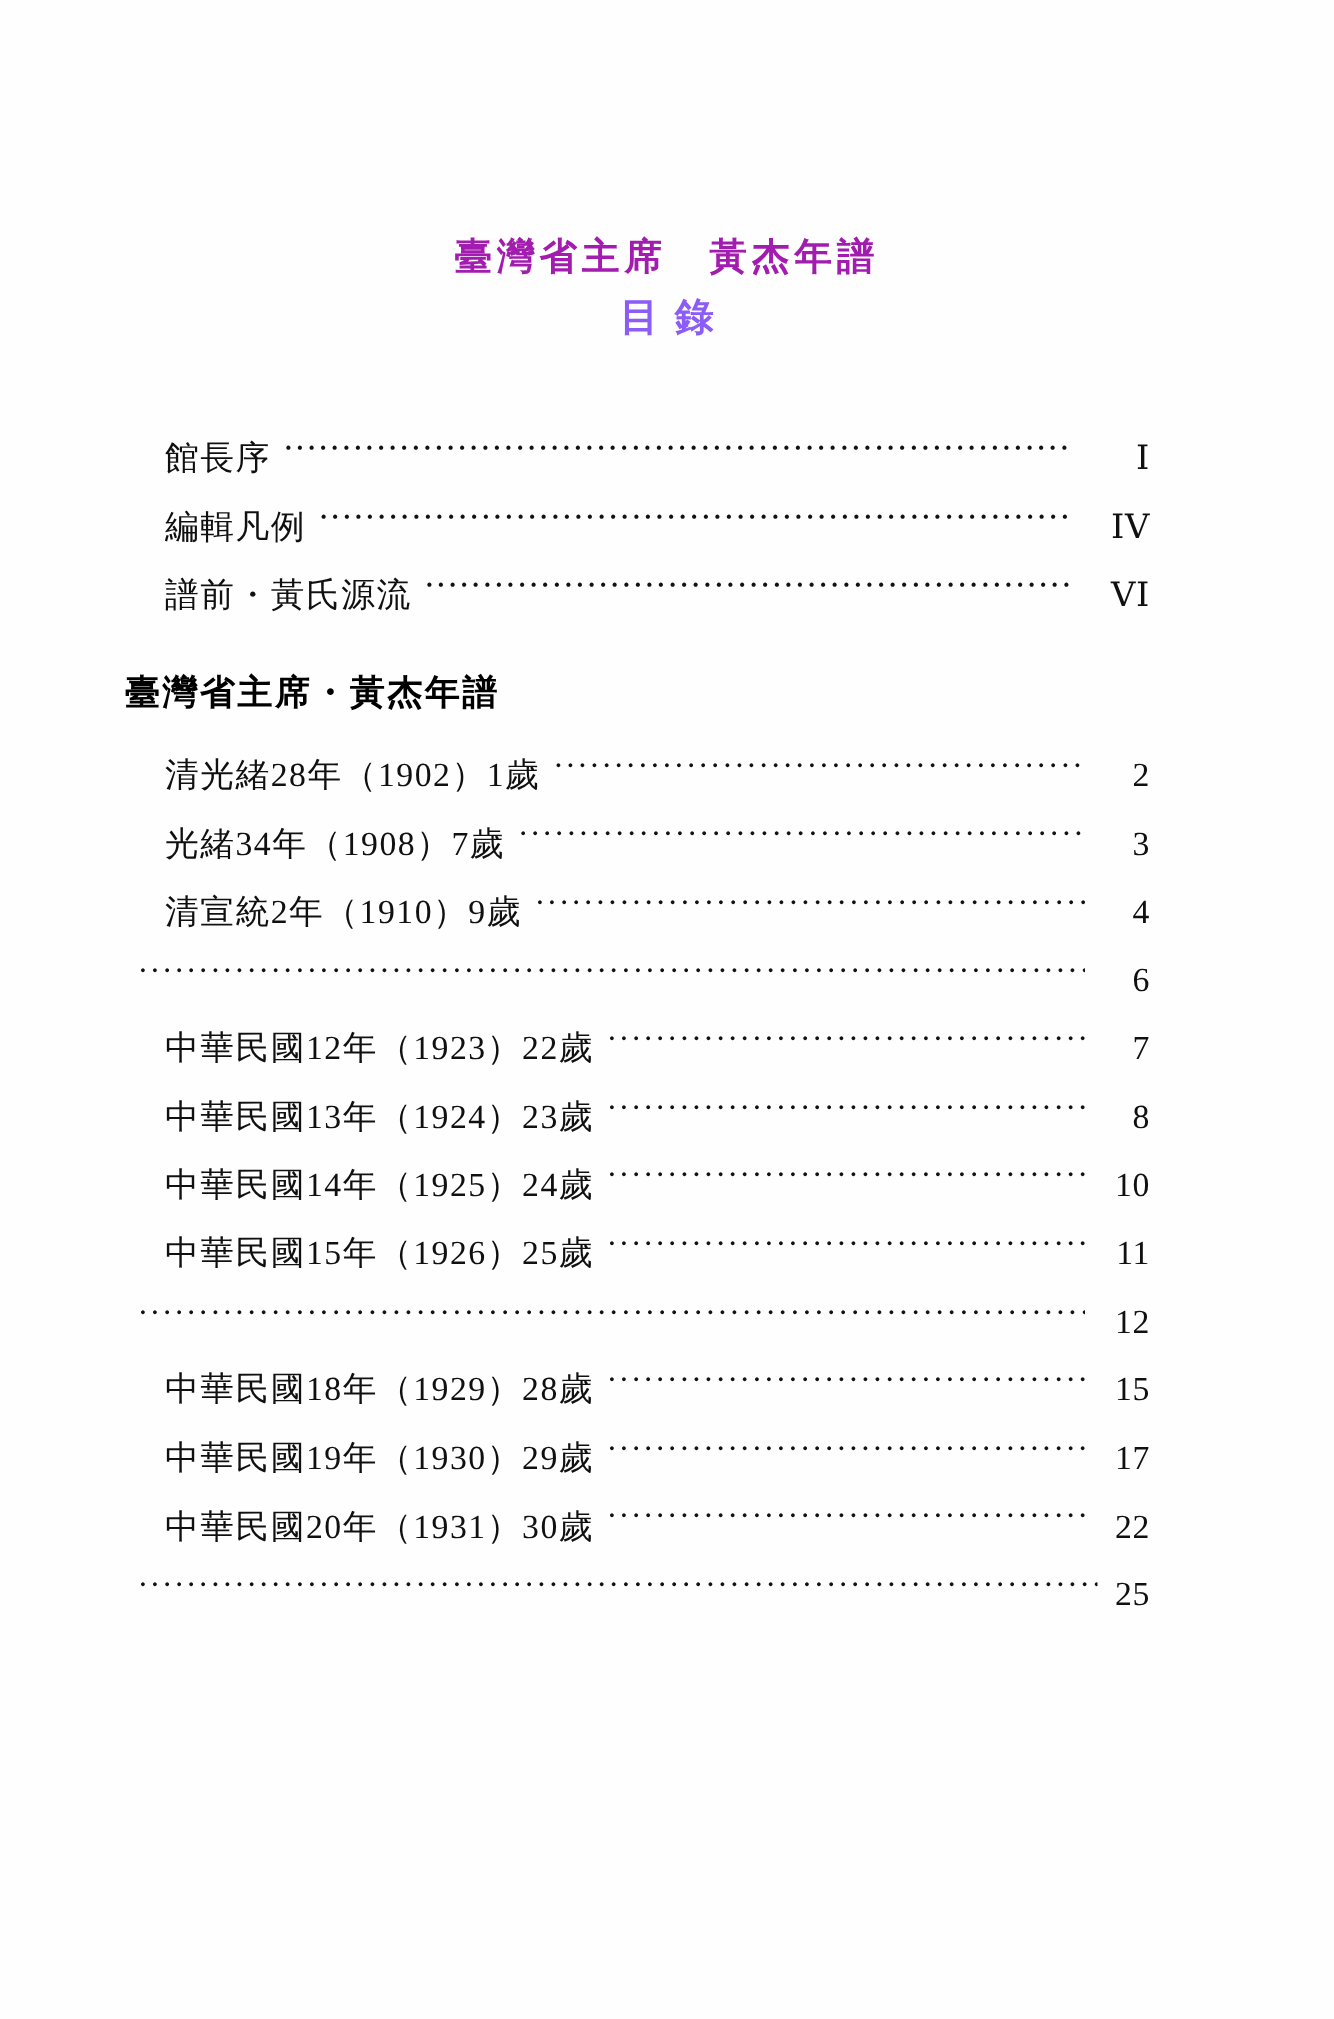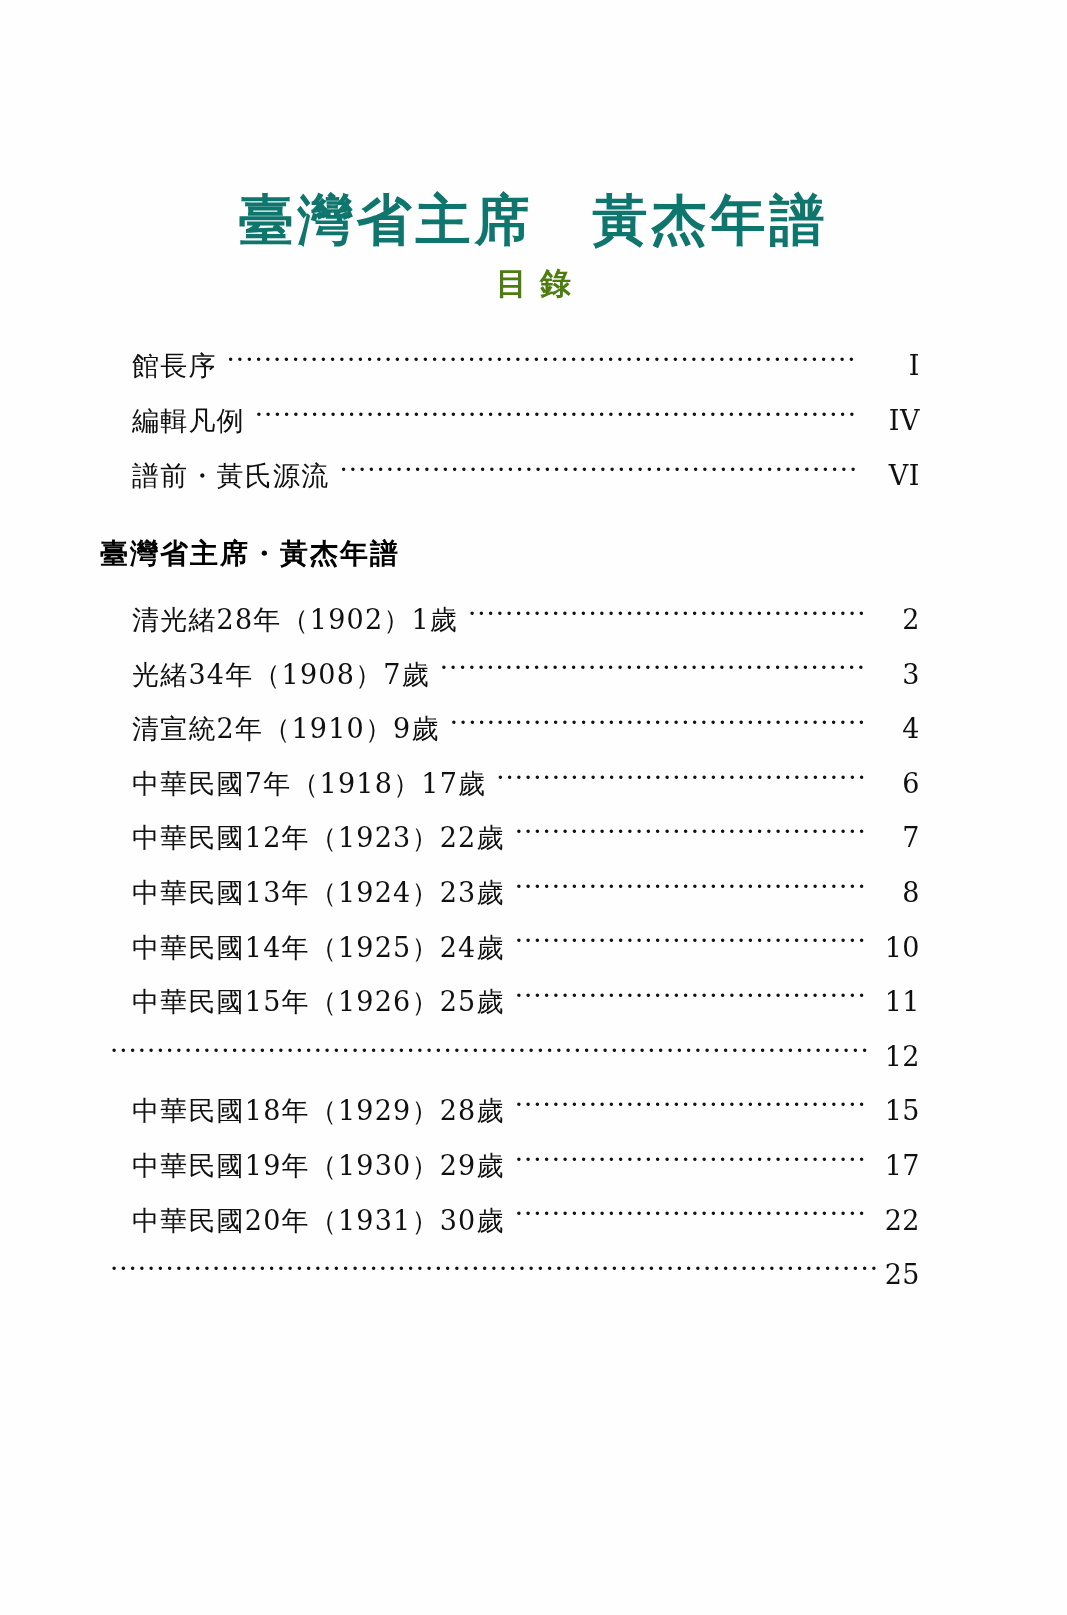--- a/index.html
+++ b/index.html
@@ -26,34 +26,34 @@
 
   
   .title-block {
     position: absolute;
     left: 0;
     top: 188px;
     width: 1067px;
     text-align: center;
   }
   .doc-title {
-    font-size: 55px;
+    font-size: 30px;
     line-height: 1.18;
     font-weight: 700;
     letter-spacing: 4px;
-    color: #0f766e;
+    color: #a21caf;
     white-space: pre;
   }
   .doc-subtitle {
     margin-top: 10px;
     font-size: 31px;
     font-weight: 700;
     letter-spacing: 13px;
     text-indent: 13px;
-    color: #4d7c0f;
+    color: #8b5cf6;
   }
 
   
   .toc {
     position: absolute;
     left: 100px;
     top: 348px;
     width: 820px;
   }
 
@@ -108,21 +108,21 @@
     font-size: 28px;
     font-weight: 700;
     letter-spacing: 2px;
     color: #000000;
     margin-top: 24px;
     margin-bottom: 31px;
     height: 34px;
     line-height: 34px;
   }
 
-  .chrono .toc-row { height: 54.6px; }
+  .chrono .toc-row { height: 54.6px; font-family: Liberation Serif, serif; }
   .chrono .toc-page { min-width: 44px; }
 
   
   .chrono .toc-row.tight .toc-dots { margin-right: 0px; }
   .chrono .toc-row.tight .toc-page { min-width: 42px; }
 </style>
 </head>
 <body>
 
 <div class="page">
@@ -164,21 +164,20 @@
         <span class="toc-label">光緒34年（1908）7歲</span>
         <span class="toc-dots"></span>
         <span class="toc-page">3</span>
       </div>
       <div class="toc-row">
         <span class="toc-label">清宣統2年（1910）9歲</span>
         <span class="toc-dots"></span>
         <span class="toc-page">4</span>
       </div>
       <div class="toc-row">
-        <span class="toc-label">中華民國7年（1918）17歲</span>
         <span class="toc-dots"></span>
         <span class="toc-page">6</span>
       </div>
       <div class="toc-row">
         <span class="toc-label">中華民國12年（1923）22歲</span>
         <span class="toc-dots"></span>
         <span class="toc-page">7</span>
       </div>
       <div class="toc-row">
         <span class="toc-label">中華民國13年（1924）23歲</span>

